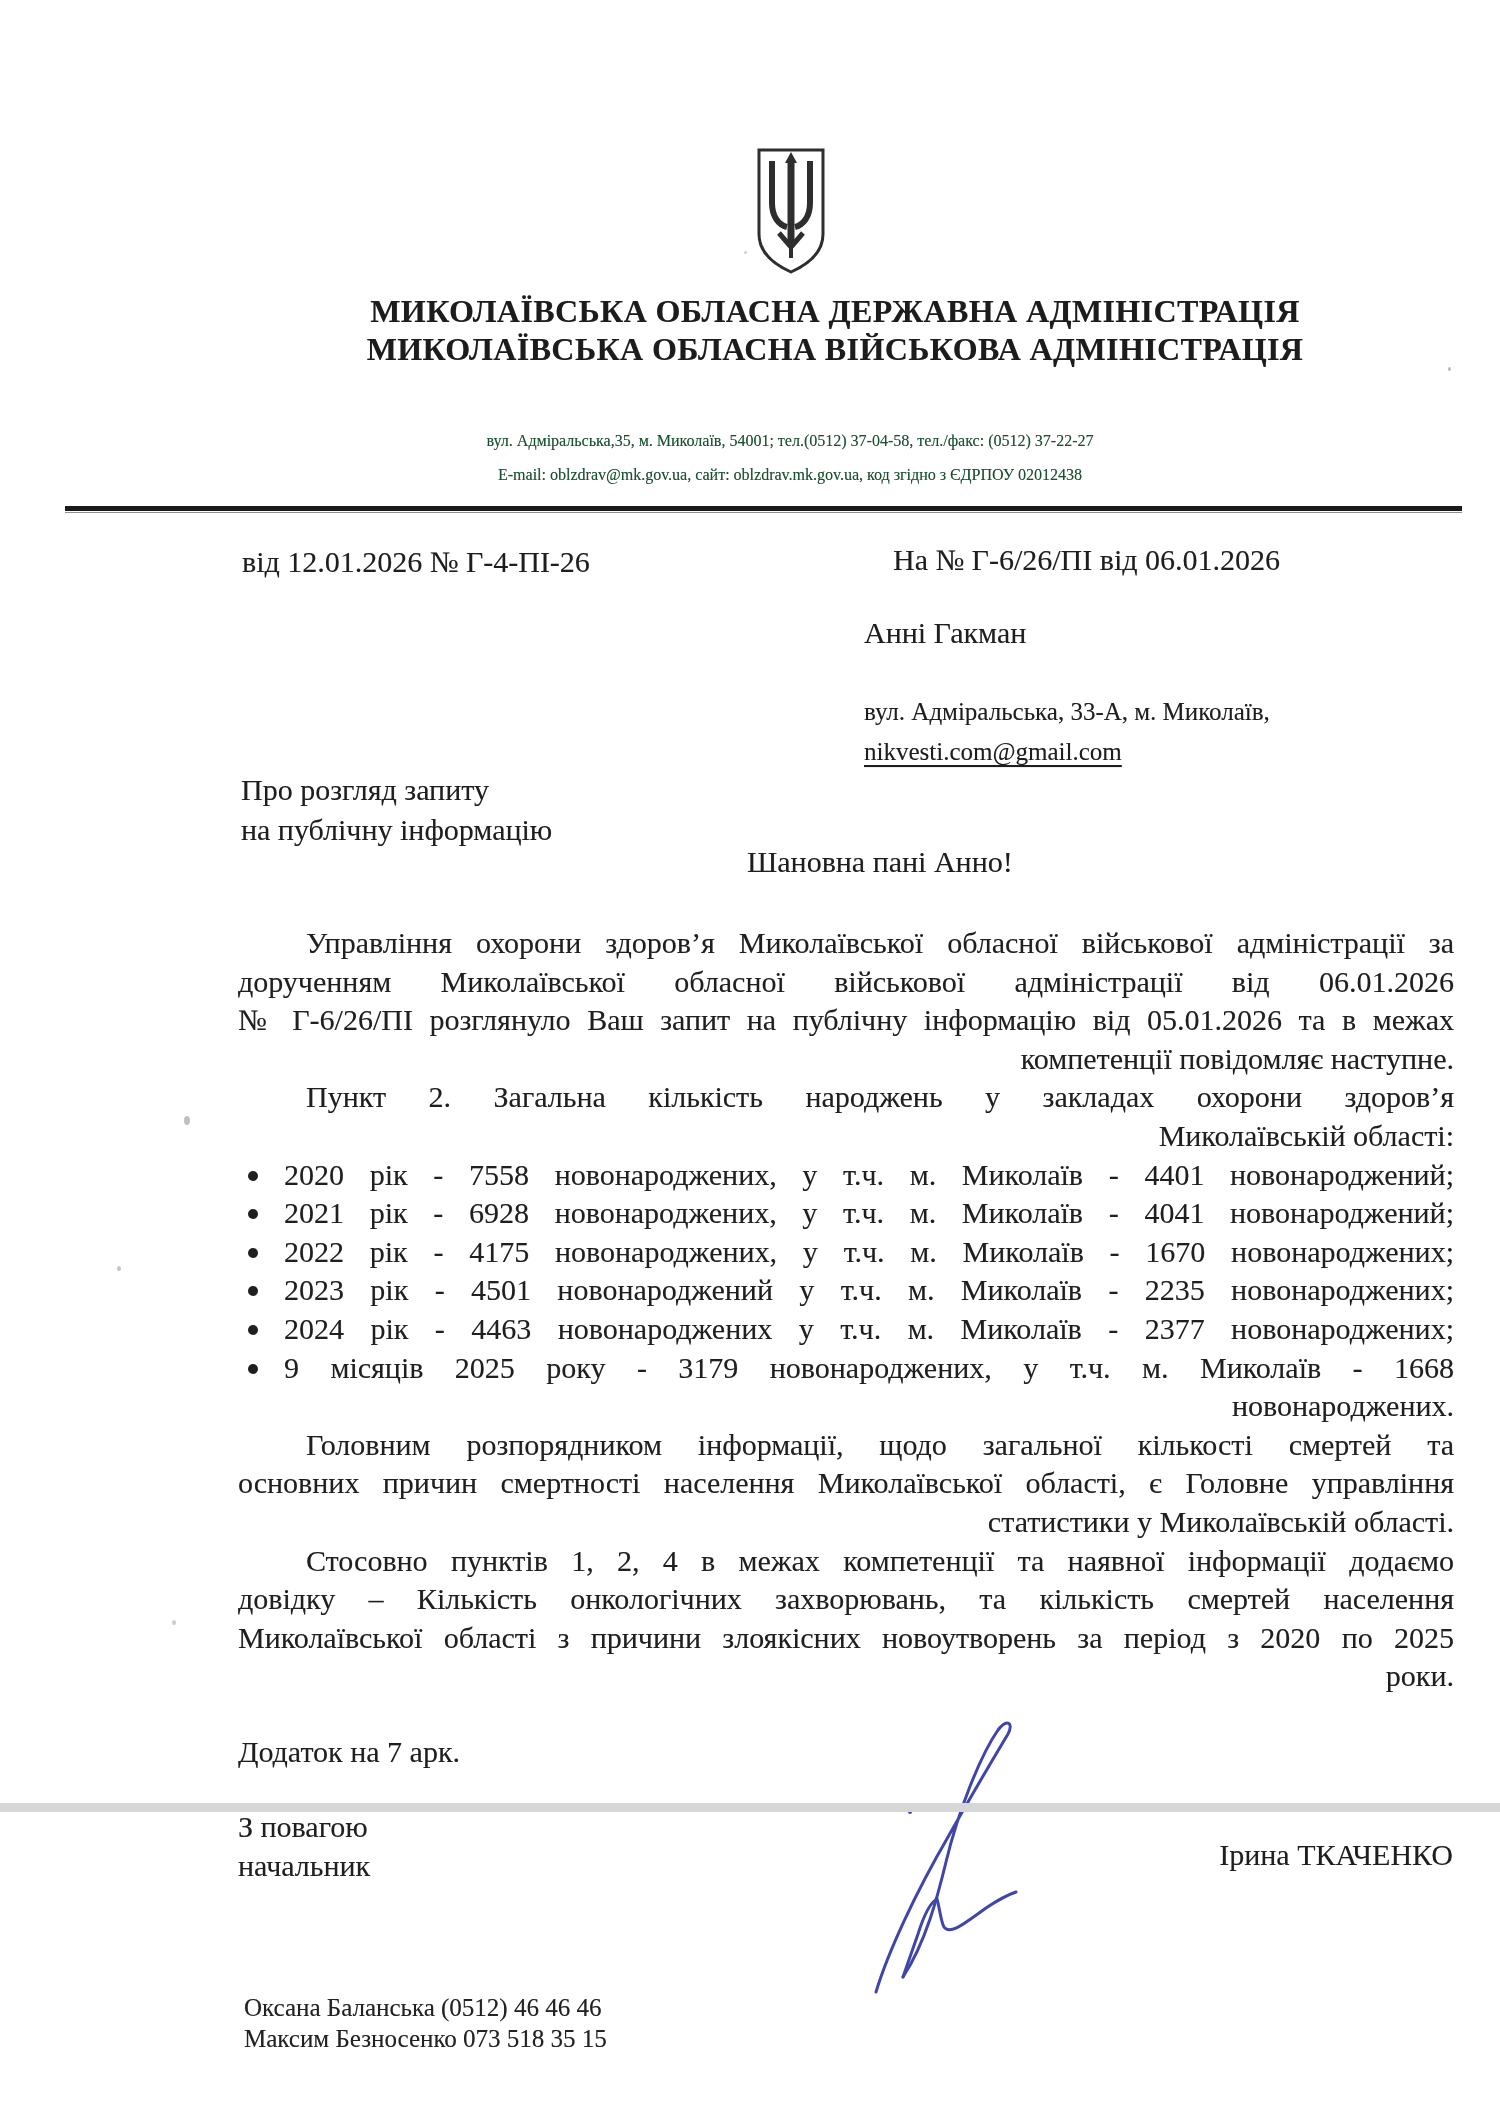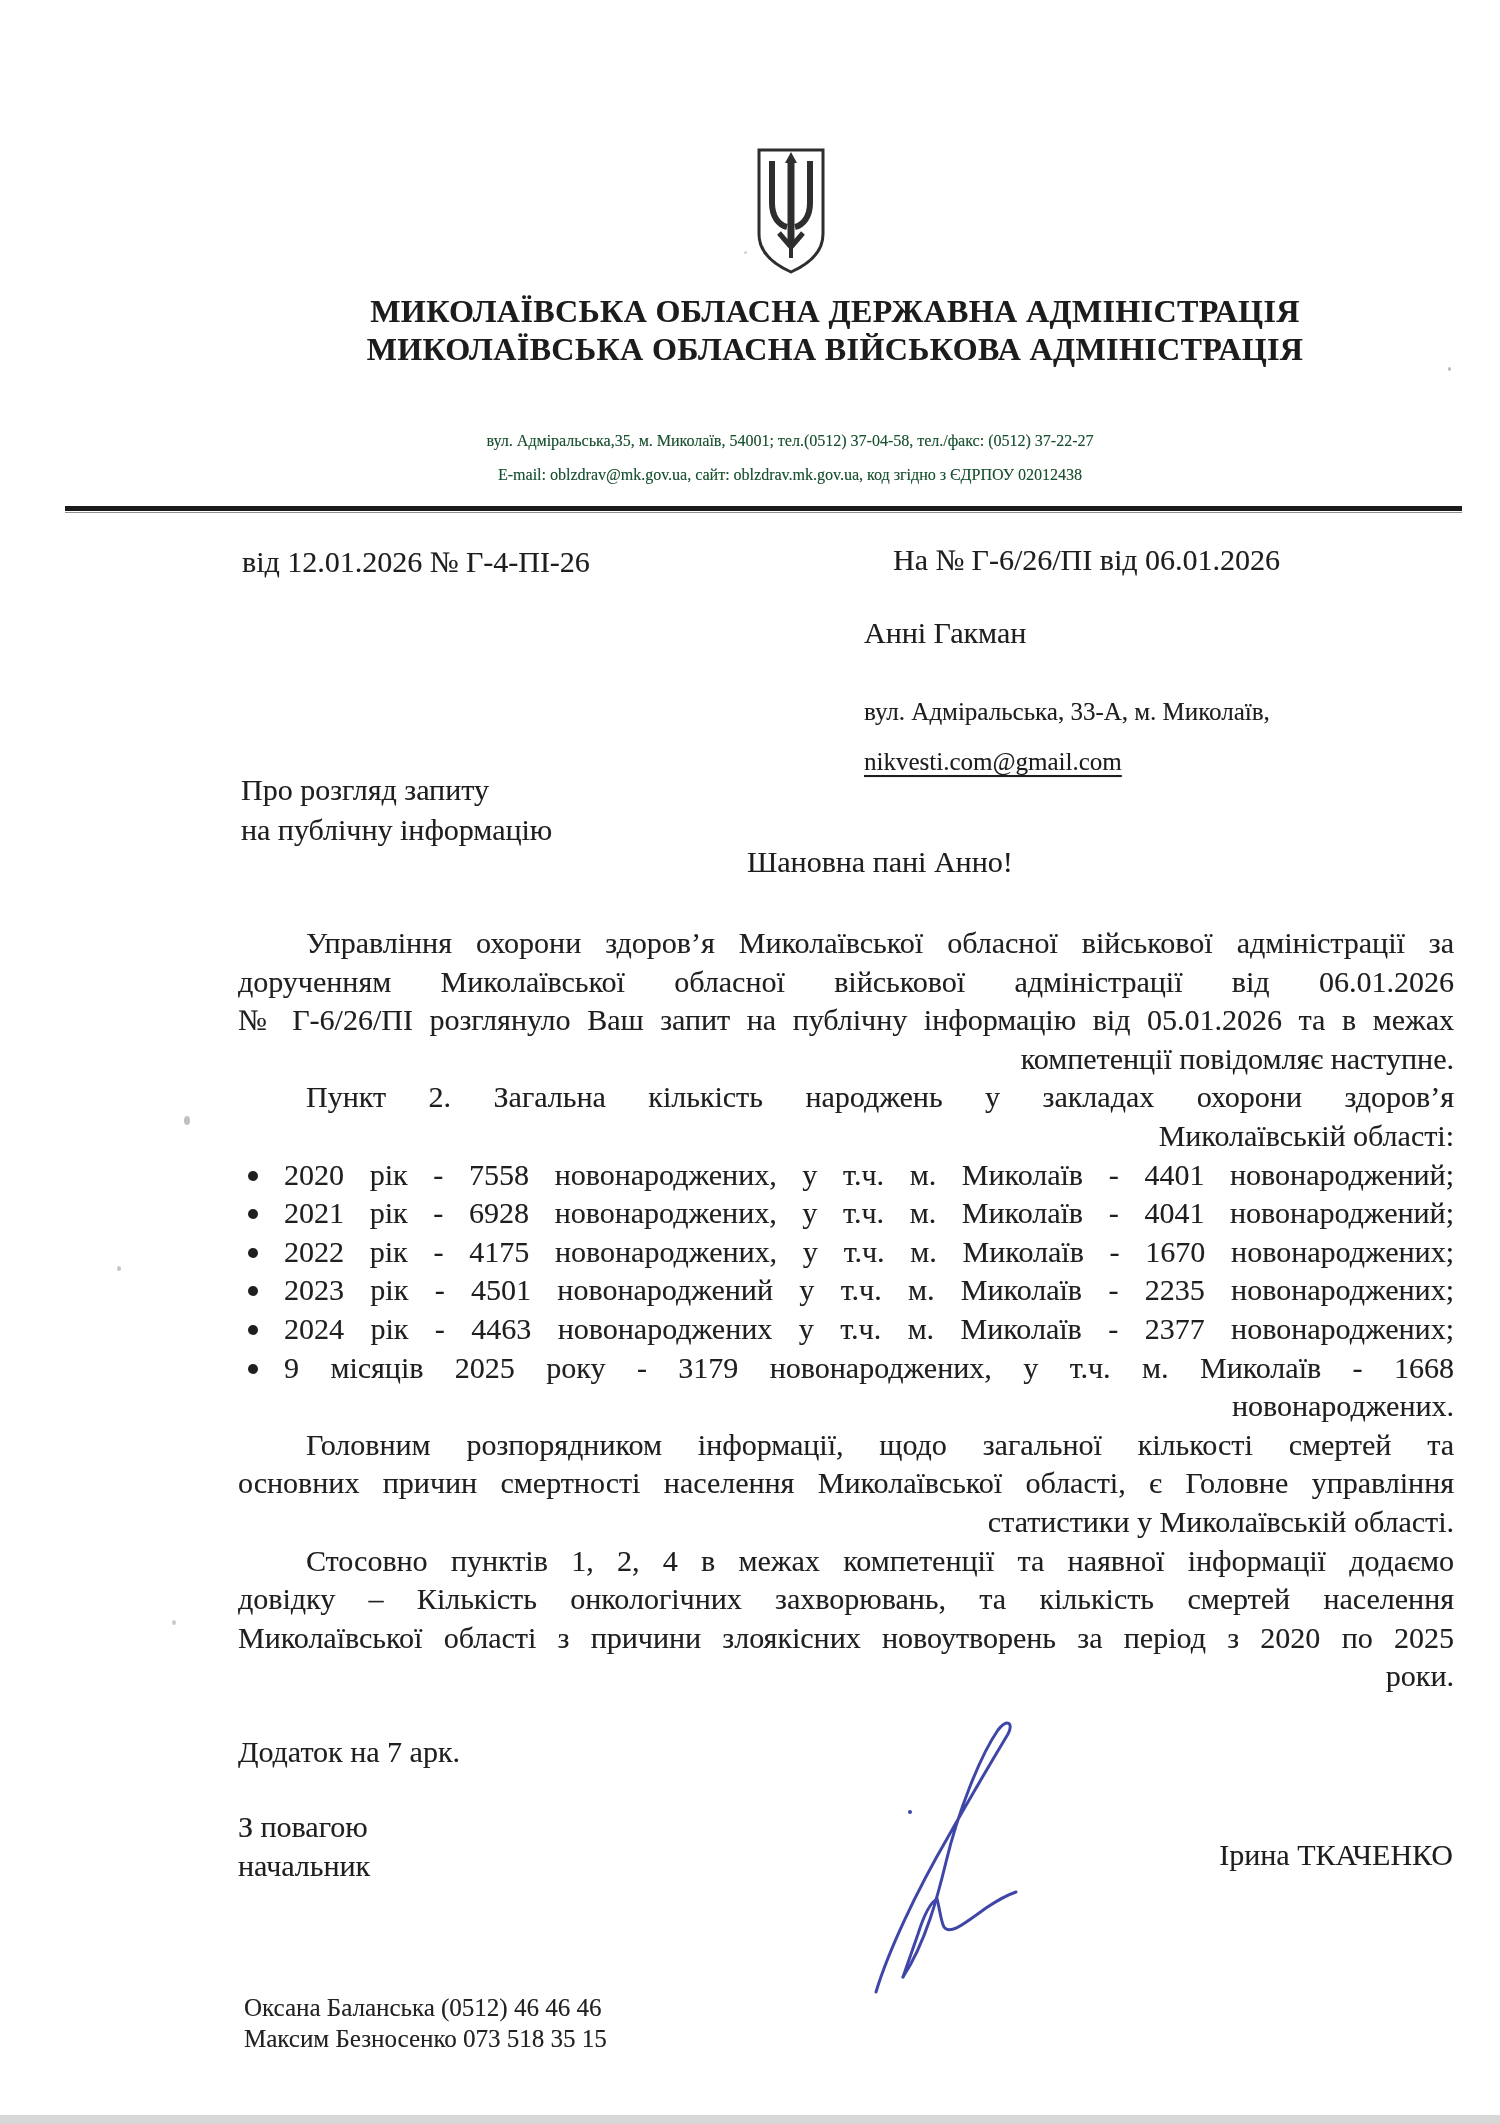--- a/index.html
+++ b/index.html
@@ -3,21 +3,21 @@
 <meta charset="utf-8">
 <style>
   html,body{margin:0;padding:0;}
   body{
     width:1500px;height:2124px;
     background:#ffffff;
     font-family:"Liberation Serif","DejaVu Serif",serif;
     color:#1e1e1e;
     overflow:hidden;
   }
-  .page{position:relative;width:1500px;height:2124px;background:#fff;}
+  .page{position:relative;width:1500px;height:1812px;background:#fff;}
   .txt{text-shadow:0.2px 0.2px 0.4px rgba(70,70,70,0.45);}
 
   
   .emblem{position:absolute;left:752px;top:146px;width:78px;height:130px;}
   .org-block{
     position:absolute;left:170px;top:292px;width:1330px;
     text-align:center;font-weight:bold;font-size:32px;line-height:38px;
     letter-spacing:0.4px;color:#1c1c1c;
   }
   .contact-block{
@@ -27,21 +27,21 @@
   .rule{position:absolute;left:65px;top:506px;width:1397px;height:5px;background:#1b1b1b;}
   .rule:after{content:"";position:absolute;left:0;right:0;top:6px;height:1px;background:#8f8f8f;}
 
   
   .ref-out{position:absolute;left:242px;top:545px;font-size:30px;}
   .ref-in{position:absolute;left:862px;top:543px;font-size:30px;margin-left:31px;}
 
   
   .addressee-name{position:absolute;left:864px;top:616px;font-size:30px;}
   .addressee-addr{position:absolute;left:864px;top:692px;font-size:25px;line-height:40px;}
-  .addressee-email{text-decoration:underline;text-underline-offset:5px;margin-top:10px;}
+  .addressee-email{text-decoration:underline;text-underline-offset:5px;}
 
   
   .subject{position:absolute;left:241px;top:770px;font-size:30px;line-height:40px;}
   .salutation{position:absolute;left:747px;top:845px;font-size:30px;}
 
   
   .bodytext{
     position:absolute;left:238px;top:924px;width:1216px;
     font-size:30px;line-height:38.6px;color:#1f1f1f;
   }

